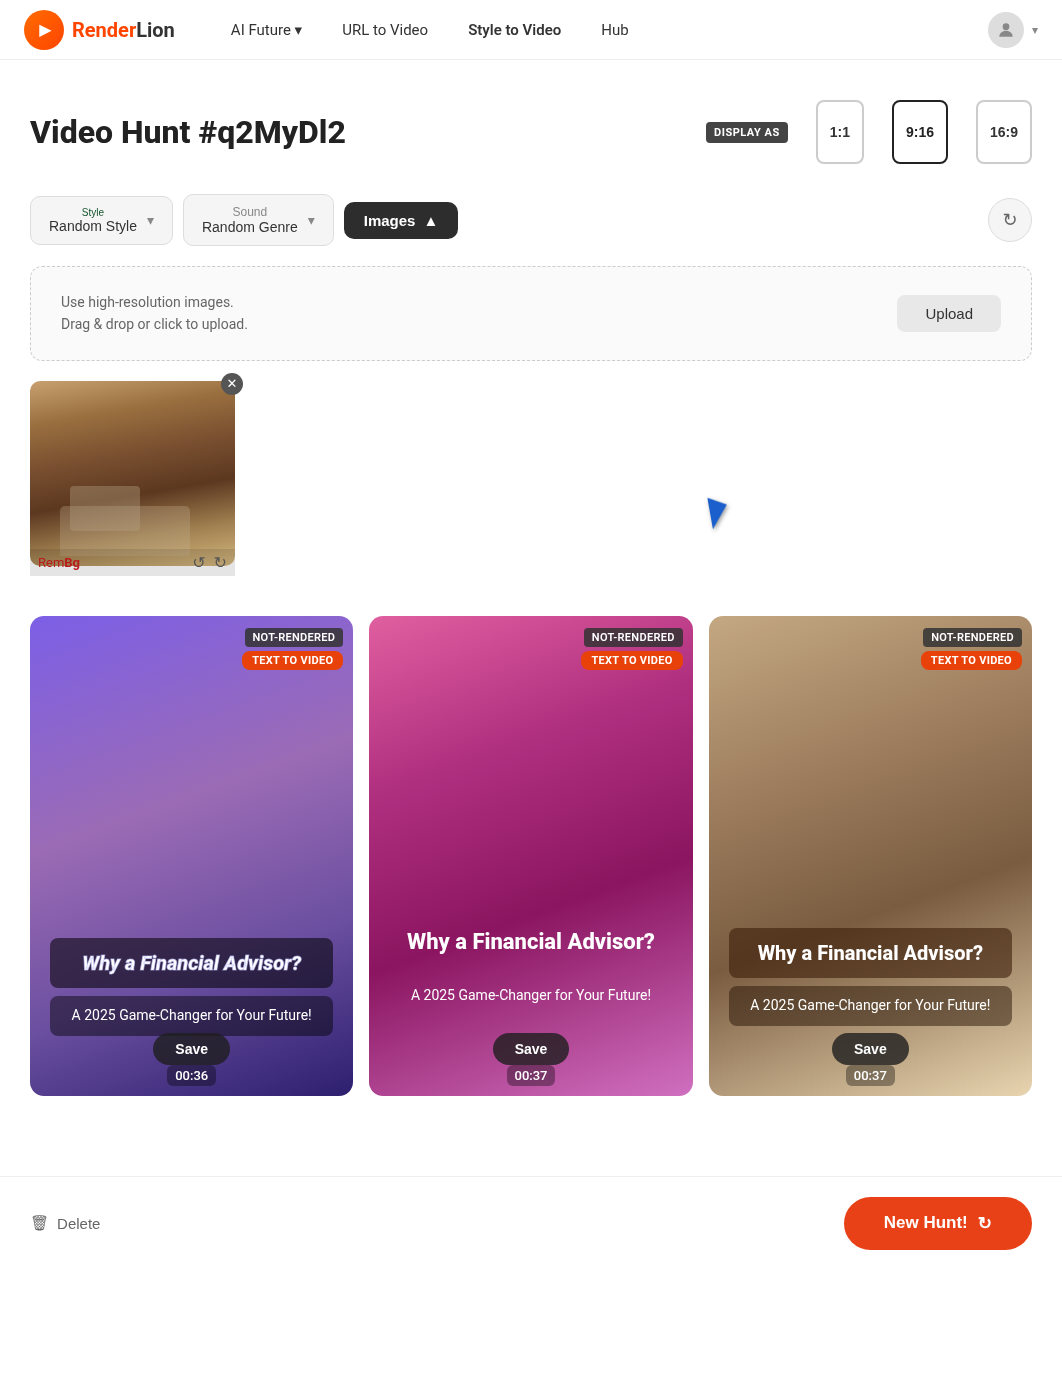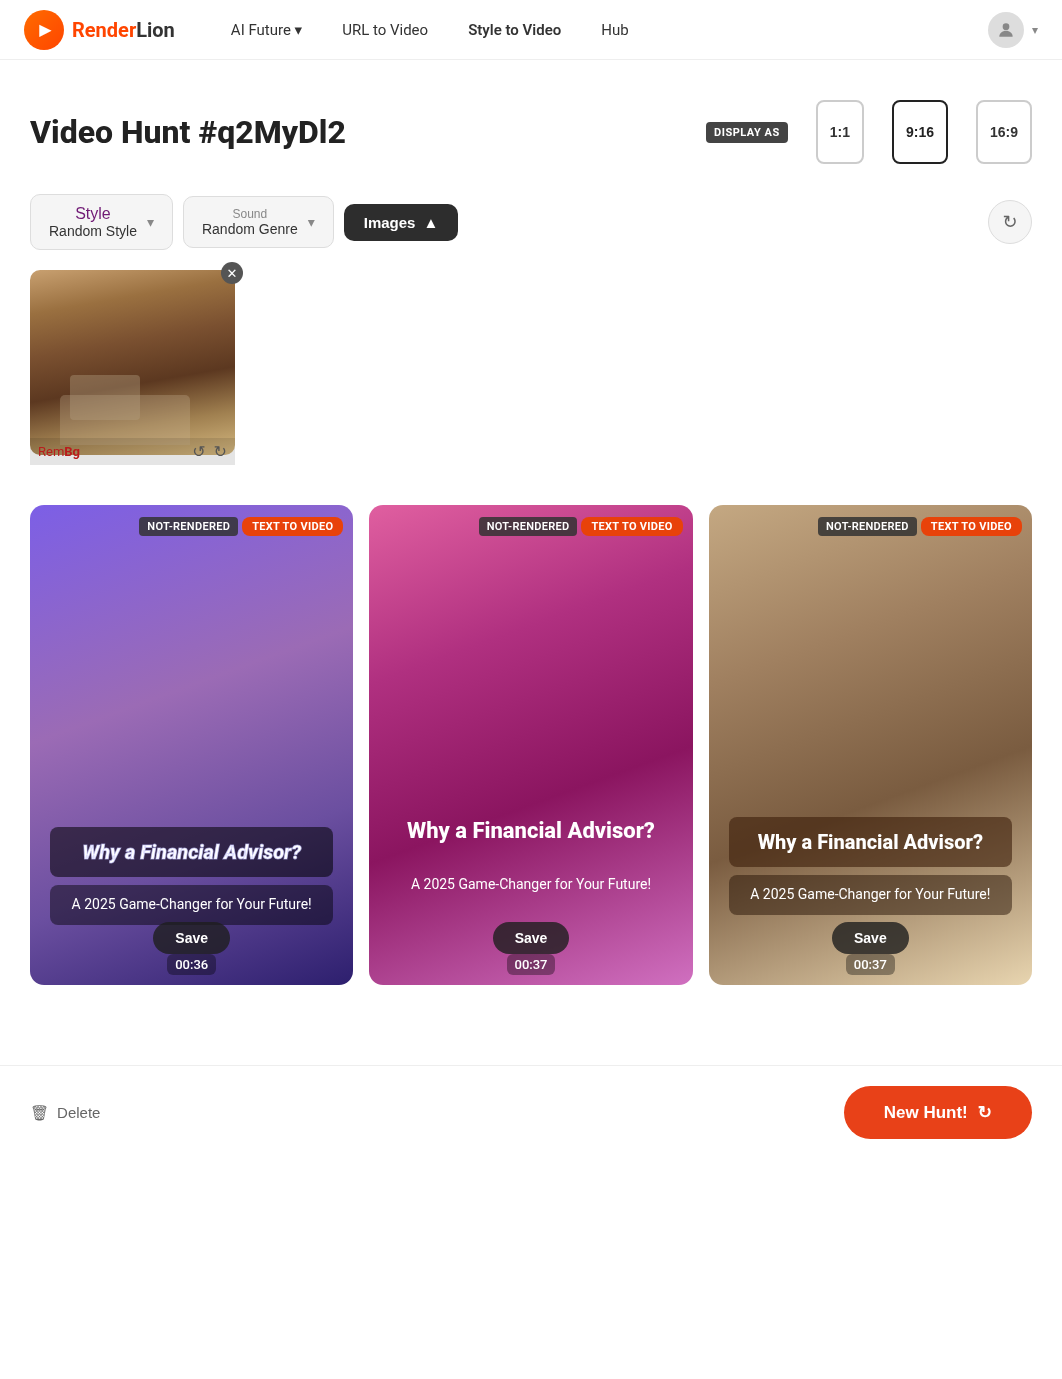--- a/index.html
+++ b/index.html
@@ -118,21 +118,21 @@
     .video-card {
       flex: 1; border-radius: 14px; overflow: hidden; position: relative;
       min-height: 480px; cursor: pointer;
     }
     .video-card-1 { background: linear-gradient(160deg, #7c5fe6 0%, #9b6bb5 40%, #6b4fa0 70%, #2d1f6e 100%); }
     .video-card-2 { background: linear-gradient(160deg, #e05fa0 0%, #b03080 30%, #8b1560 60%, #d070c0 100%); }
     .video-card-3 { background: linear-gradient(160deg, #c4a882 0%, #a08060 30%, #7a5c40 60%, #e8d5b0 100%); }
 
     .video-badges {
       position: absolute; top: 12px; right: 10px;
-      display: flex; flex-direction: row; gap: 4px; align-items: flex-end;
+      display: flex; flex-direction: column; gap: 4px; align-items: flex-end;
     }
     .badge-not-rendered {
       background: rgba(50,50,50,0.85); color: #fff; font-size: 11px; font-weight: 600;
       padding: 3px 8px; border-radius: 4px; letter-spacing: 0.3px;
     }
     .badge-text-to-video {
       background: #e8420a; color: #fff; font-size: 11px; font-weight: 700;
       padding: 3px 10px; border-radius: 8px; letter-spacing: 0.3px;
     }
 
@@ -238,41 +238,56 @@
       <span class="display-as-label">DISPLAY AS</span>
       <button class="ratio-btn">1:1</button>
       <button class="ratio-btn active" style="border-color:#222;">9:16</button>
       <button class="ratio-btn">16:9</button>
     </div>
   </div>
 
   <div class="toolbar">
     <button class="toolbar-btn">
       <div>
-        <div style="font-size:16px;color:#701a75;">Style</div>
+        <div style="font-size:10px;color:#14532d;">Style</div>
         <div style="font-size:14px;font-weight:500;">Random Style</div>
       </div>
       <span style="margin-left:4px;color:#888;">▾</span>
     </button>
     <button class="toolbar-btn">
       <div>
         <div style="font-size:12px;color:#888;">Sound</div>
         <div style="font-size:14px;font-weight:500;">Random Genre</div>
       </div>
       <span style="margin-left:4px;color:#888;">▾</span>
     </button>
     <button class="toolbar-btn-primary">
       <span>Images</span>
       <span>▲</span>
     </button>
     <button class="refresh-btn">
       <span>↻</span>
     </button>
   </div>
 
+  <div class="upload-wrapper">
+    <div class="upload-area">
+      <div class="upload-text">
+        <div>Use high-resolution images.</div>
+        <div>Drag &amp; drop or click to upload.</div>
+      </div>
+      <button class="upload-btn">
+        <span>Upload</span>
+      </button>
+    </div>
+
+    <div style="position:absolute;top:230px;left:680px;pointer-events:none;z-index:50;">
+      <div style="width:0;height:0;border-left:18px solid #1a5fcc;border-top:10px solid transparent;border-bottom:22px solid transparent;transform:rotate(-10deg);filter:drop-shadow(1px 2px 2px rgba(0,0,0,0.4));"></div>
+    </div>
+  </div>
 
   <div class="image-grid">
     <div class="thumb-container">
       <div class="thumb-close">✕</div>
       <div class="thumb-img">
         <div class="thumb-img-inner" style="
           background: linear-gradient(170deg, #c8a070 0%, #9a7040 20%, #7a5030 40%, #5c3820 60%, #a08050 80%, #d4b880 100%);
         "></div>
 
         <svg style="position:absolute;bottom:10px;left:20px;right:20px;" width="170" height="80" viewBox="0 0 170 80">

